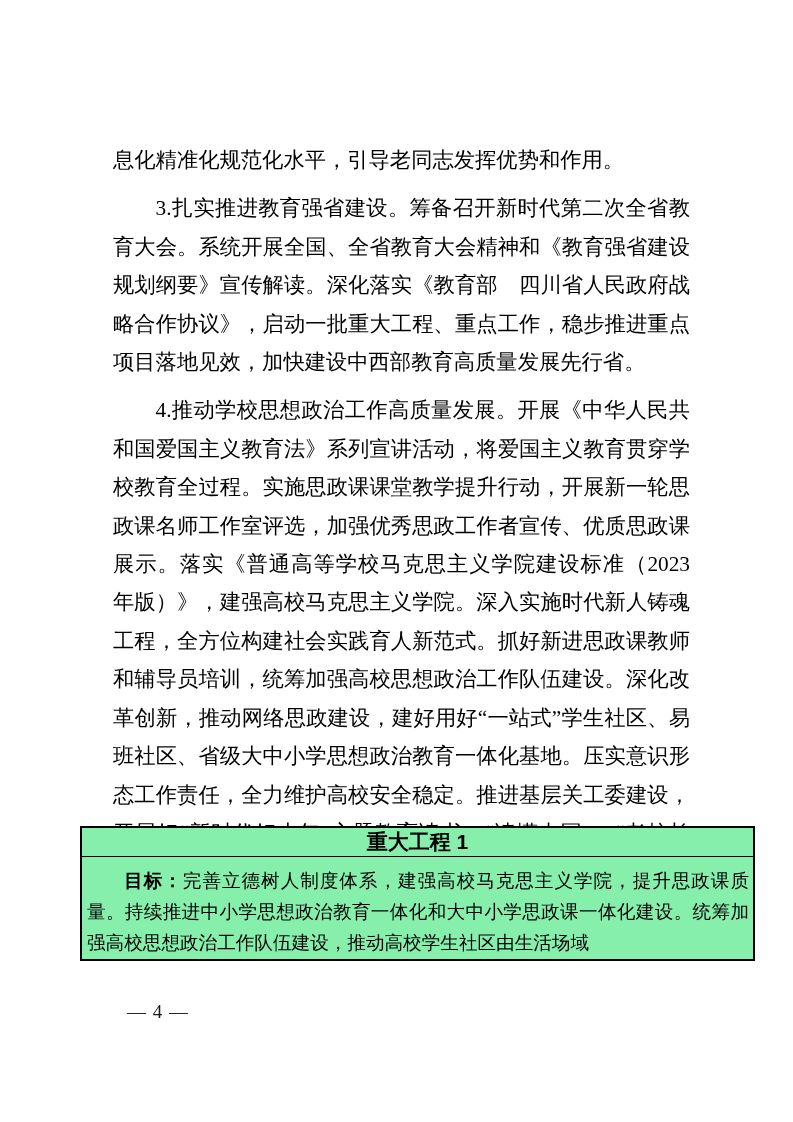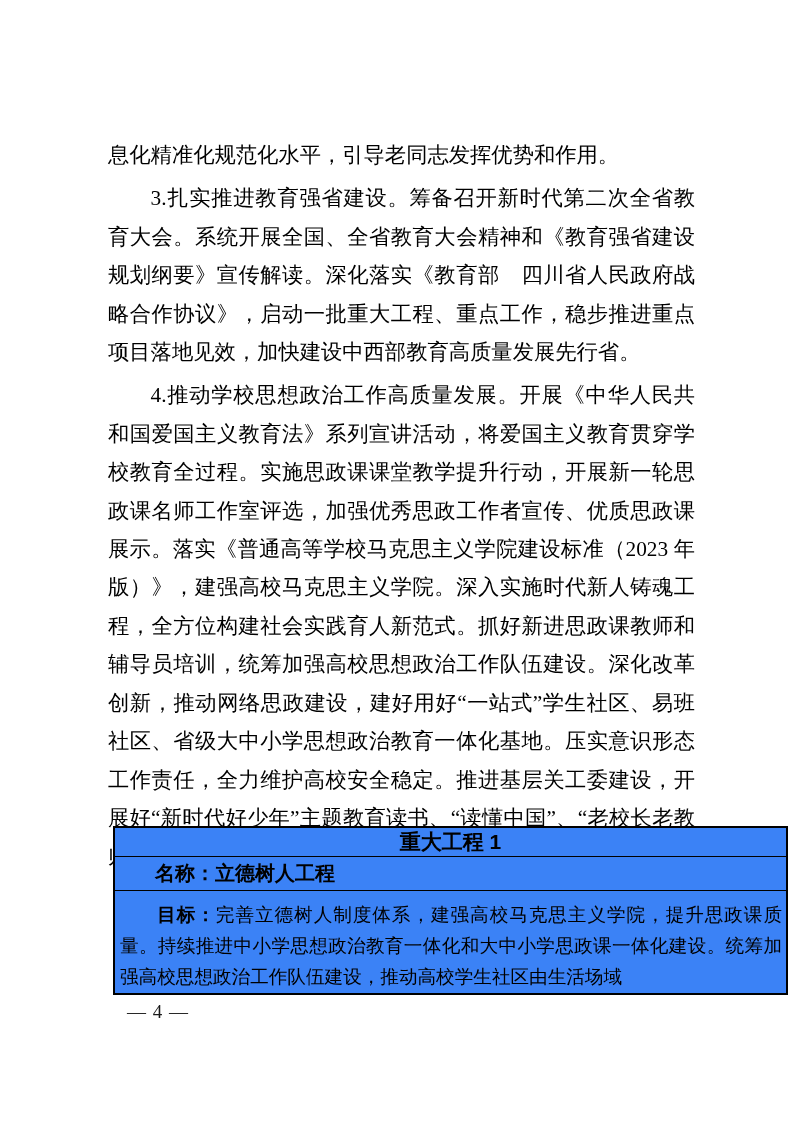--- a/index.html
+++ b/index.html
@@ -20,32 +20,32 @@
     position: absolute;
     left: 103px;
     top: 131px;
     width: 597px;
     font-size: 21.3px;
     line-height: 38.4px;
     text-align: justify;
     text-justify: inter-character;
   }
   .para {
-    margin: 5px;
+    margin: 10px;
   }
   .para.indent {
     text-indent: 2em;
   }
   .major-project-table {
     position: absolute;
-    left: 113px;
+    left: 80px;
     top: 826px;
     width: 675px;
     border-collapse: collapse;
-    background: #3b82f6;
+    background: #86efac;
     table-layout: fixed;
   }
   .major-project-table, .major-project-table td {
     border: 1.6px solid #000000;
   }
   .major-project-table {
     border-width: 2px;
   }
   td.row-header {
     height: 25px;
@@ -96,23 +96,20 @@
     <p class="para indent">3.扎实推进教育强省建设。筹备召开新时代第二次全省教育大会。系统开展全国、全省教育大会精神和《教育强省建设规划纲要》宣传解读。深化落实《教育部　四川省人民政府战略合作协议》，启动一批重大工程、重点工作，稳步推进重点项目落地见效，加快建设中西部教育高质量发展先行省。</p>
     <p class="para indent">4.推动学校思想政治工作高质量发展。开展《中华人民共和国爱国主义教育法》系列宣讲活动，将爱国主义教育贯穿学校教育全过程。实施思政课课堂教学提升行动，开展新一轮思政课名师工作室评选，加强优秀思政工作者宣传、优质思政课展示。落实《普通高等学校马克思主义学院建设标准（2023 年版）》，建强高校马克思主义学院。深入实施时代新人铸魂工程，全方位构建社会实践育人新范式。抓好新进思政课教师和辅导员培训，统筹加强高校思想政治工作队伍建设。深化改革创新，推动网络思政建设，建好用好“一站式”学生社区、易班社区、省级大中小学思想政治教育一体化基地。压实意识形态工作责任，全力维护高校安全稳定。推进基层关工委建设，开展好“新时代好少年”主题教育读书、“读懂中国”、“老校长老教师下乡助教”等活动。</p>
   </div>
 
   <table class="major-project-table">
     <tbody>
       <tr>
         <td class="row-header">重大工程 1</td>
       </tr>
       <tr>
-        <td class="row-name">名称：立德树人工程</td>
-      </tr>
-      <tr>
         <td class="row-goal"><span class="goal-label">目标：</span><span>完善立德树人制度体系，建强高校马克思主义学院，提升思政课质量。持续推进中小学思想政治教育一体化和大中小学思政课一体化建设。统筹加强高校思想政治工作队伍建设，推动高校学生社区由生活场域</span></td>
       </tr>
     </tbody>
   </table>
 
   <div class="page-number">— 4 —</div>
 
 </div>
 
 </body></html>

